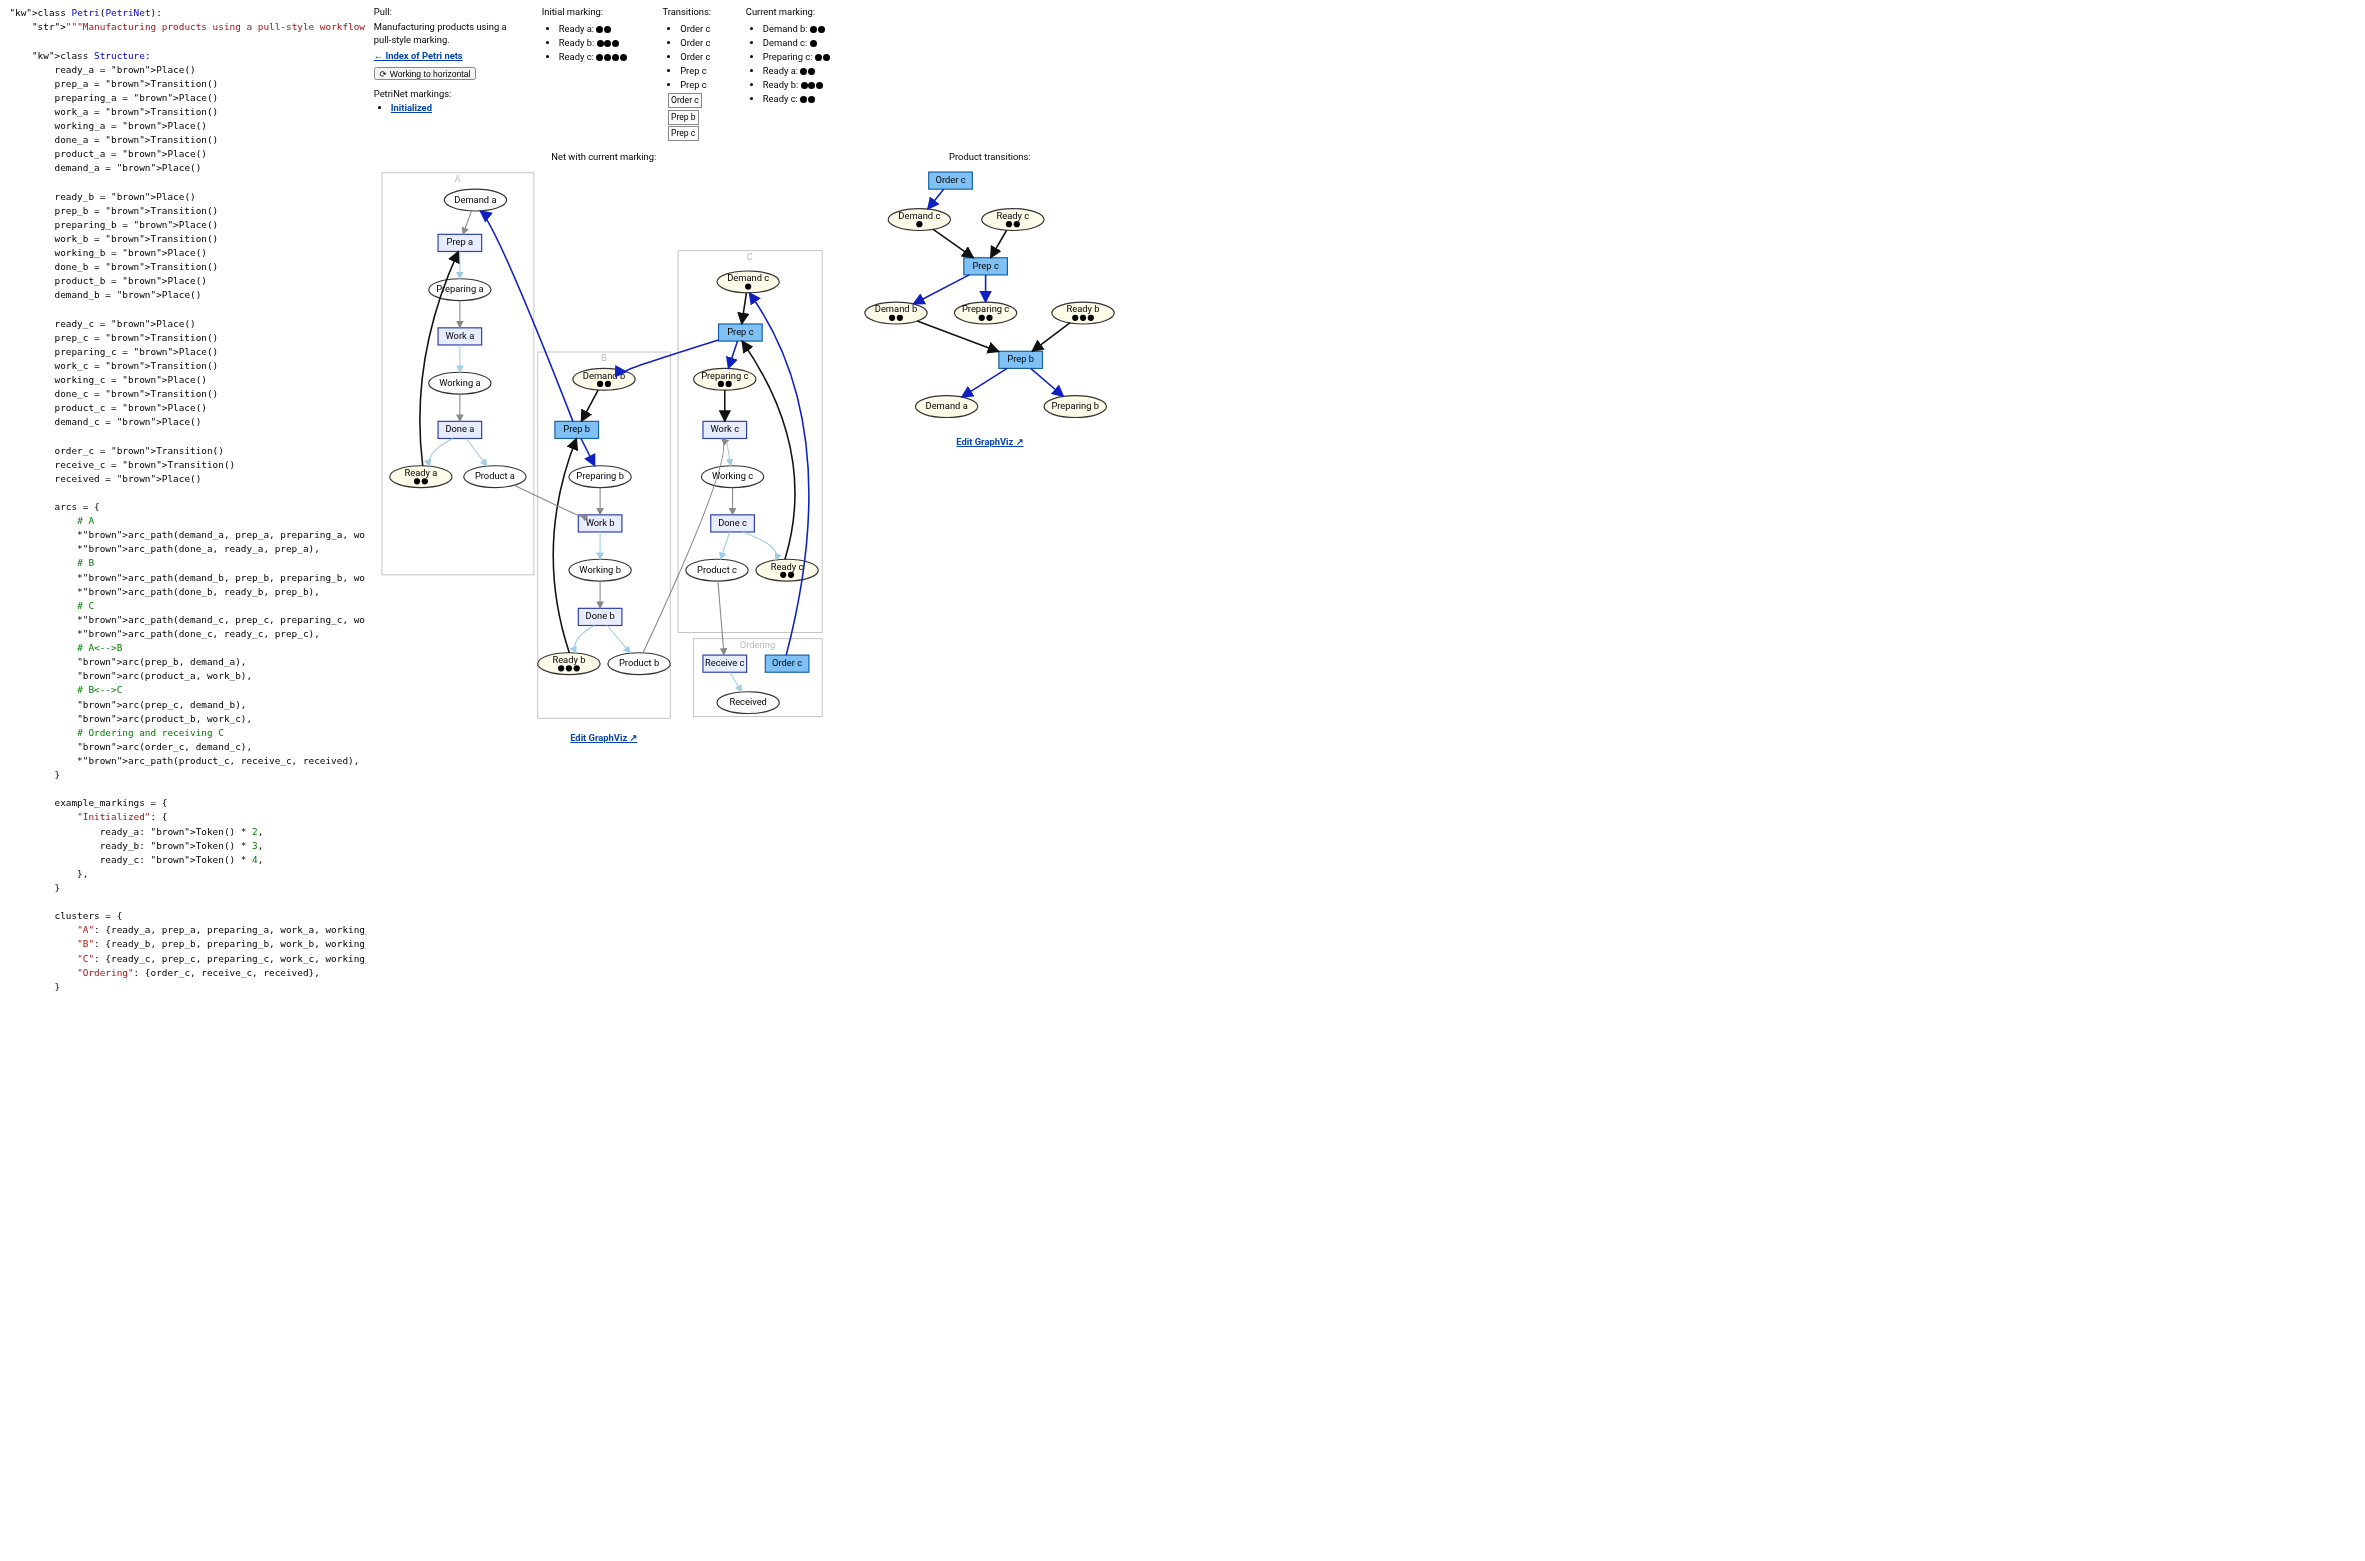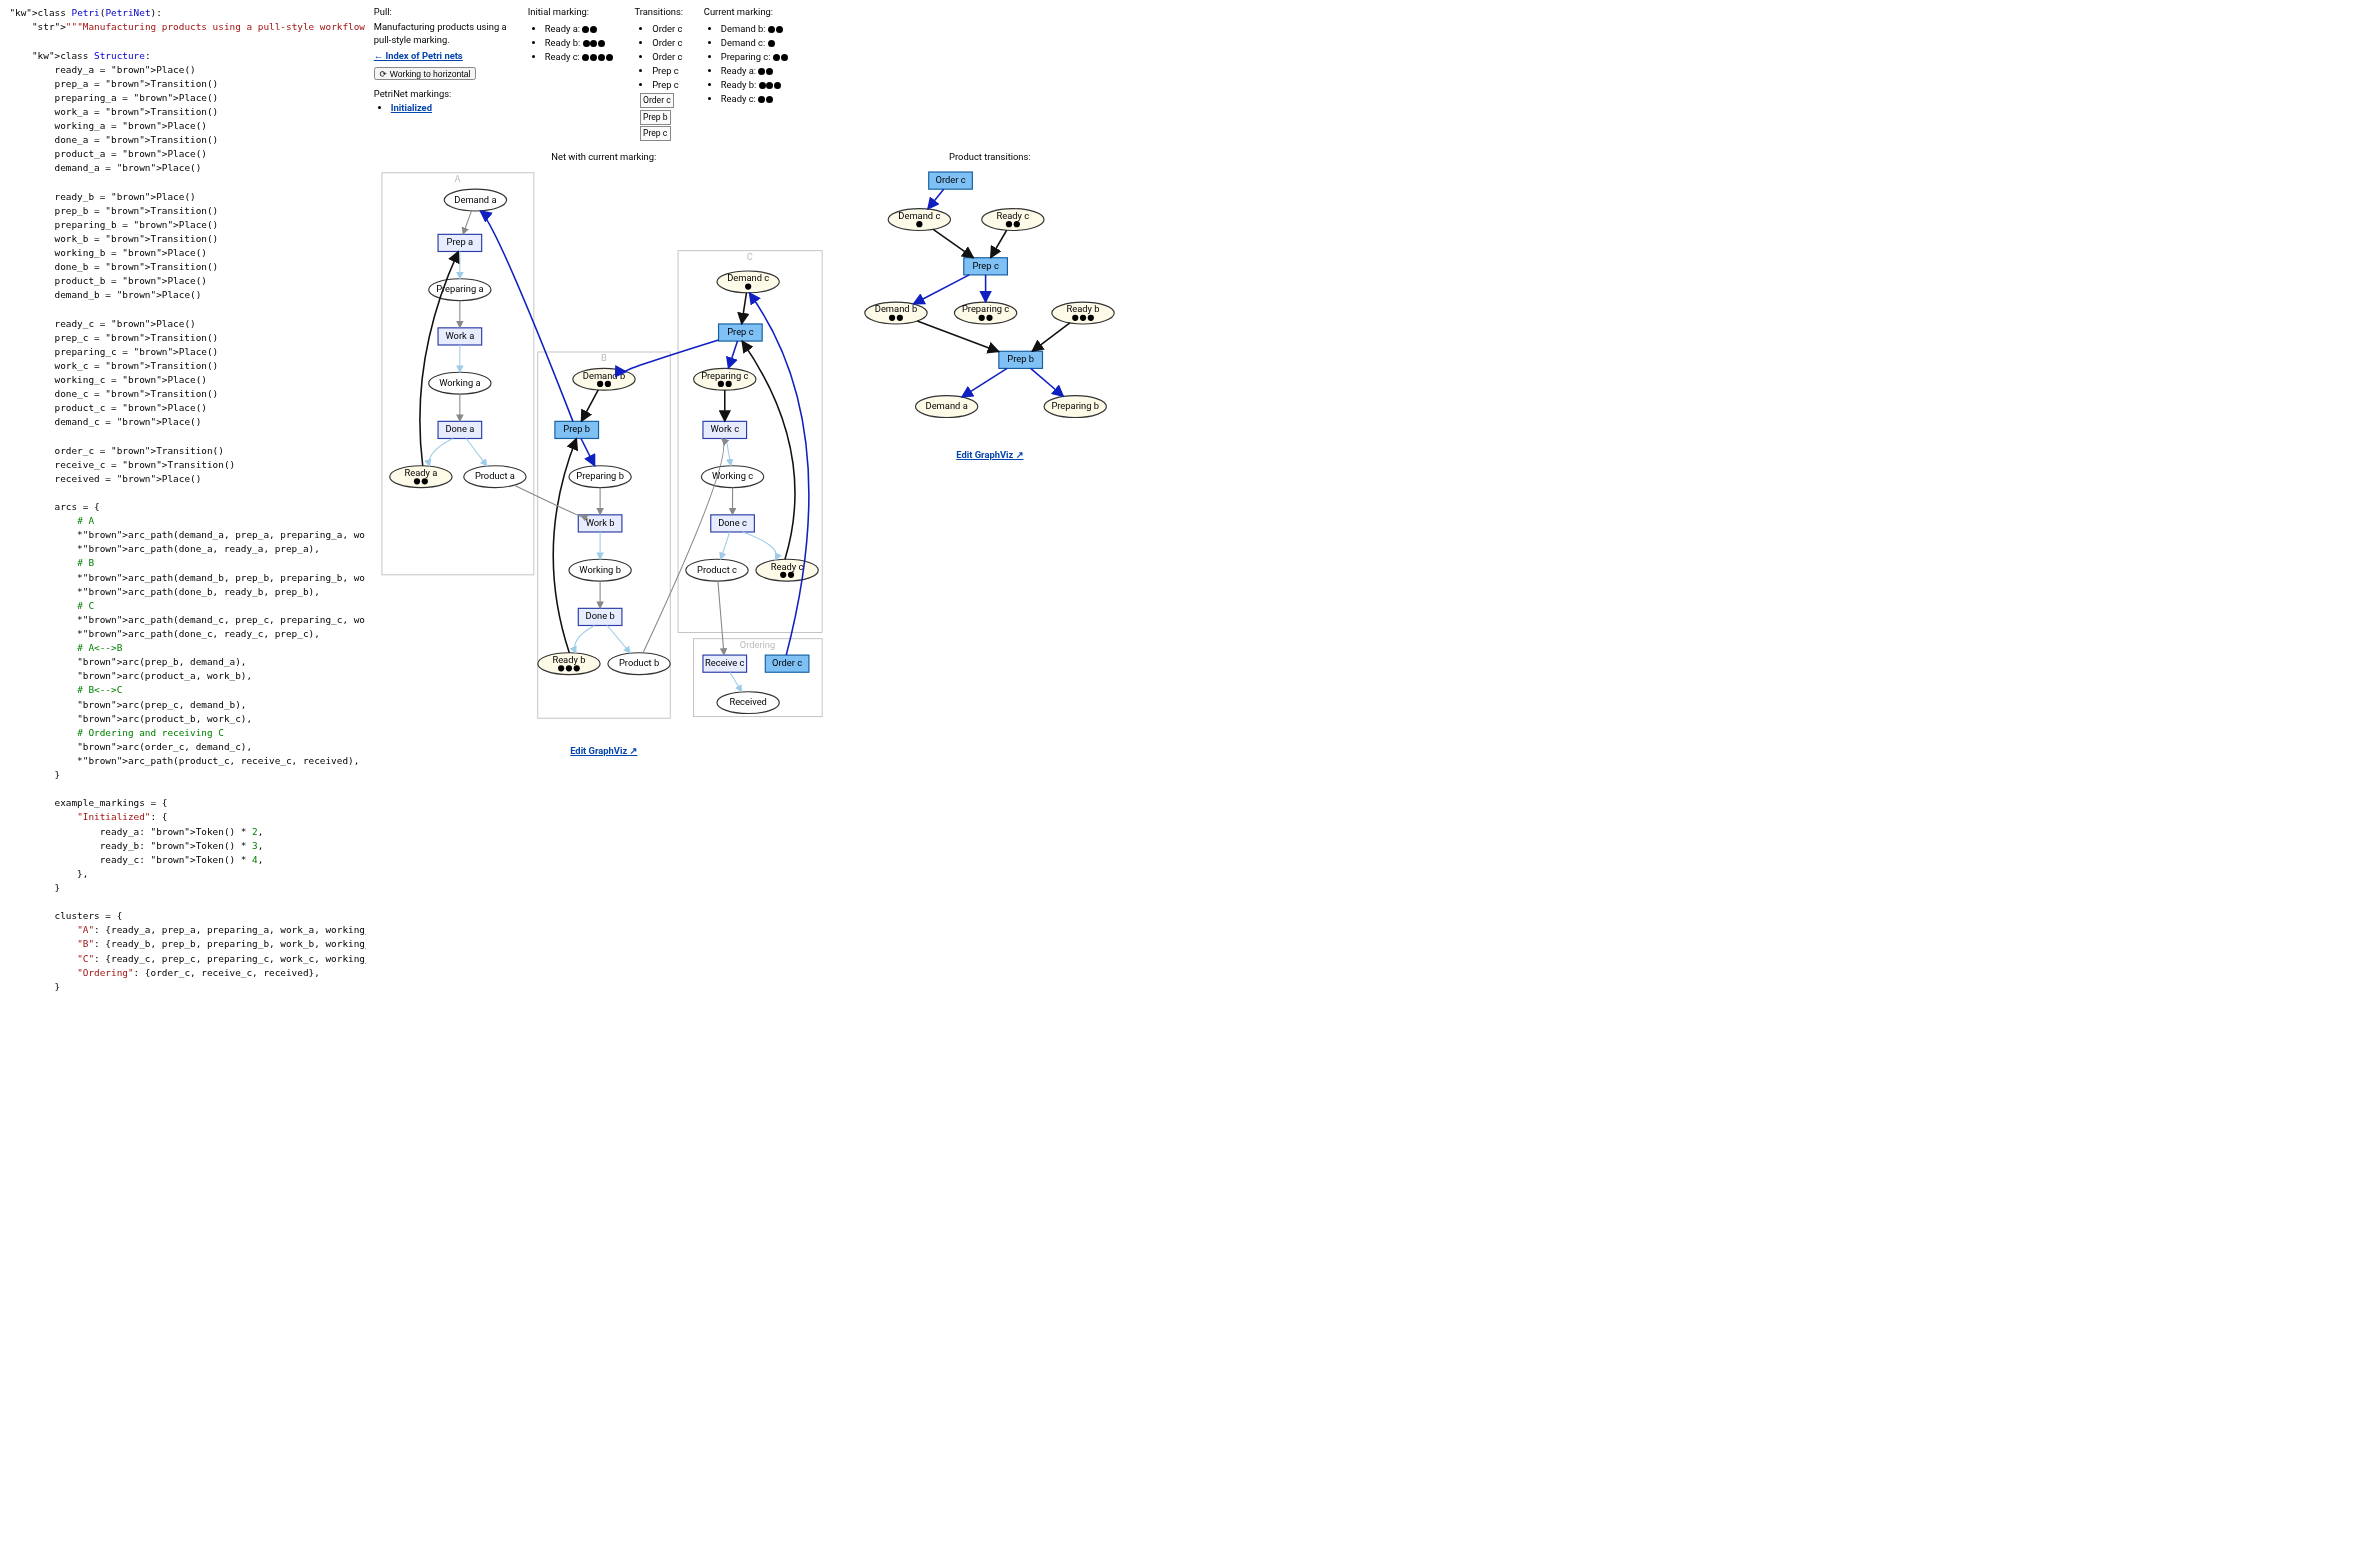--- a/index.html
+++ b/index.html
@@ -25,40 +25,40 @@
 .str   { color: #a31515; }
 .num   { color: #008000; }
 .comment { color: #008000; }
 #info-pane {
   flex: 1;
   display: flex;
   flex-direction: column;
   padding: 6.2px 7.8px;
   box-sizing: border-box;
 }
-#top-row { display: flex; gap: 14px; align-items: flex-start; }
+#top-row { display: flex; gap: 28px; align-items: flex-start; }
 .col { display: flex; flex-direction: column; min-width: 86px; }
 .col-narrow { min-width: 62px; align-items: center; }
 .col h4 { margin: 0 0 3.1px; font-weight: 400; font-size: 9.4px; }
 .col ul { margin: 1.6px 0; padding-left: 17px; }
 .col li { line-height: 1.5; }
 a.link { color: #0645ad; text-decoration: underline; font-weight: bold; }
 .btn {
   display: inline-flex; align-items: center; gap: 3.1px;
   border: 0.8px solid #888; background: #f4f4f4;
   padding: 0.8px 4.7px; border-radius: 2.3px; font-size: 8.6px;
 }
 .idxrow { margin: 3.1px 0; }
 .examples { margin-top: 4.7px; }
 .tok { display:inline-block; width:7px; height:7px; background:#000; border-radius:50%; margin-right:0.8px; vertical-align:-0.8px;}
 .boxedlabel { display:inline-block; border:0.8px solid #888; padding:0 2.3px; margin:0.8px 0; font-size:8.6px; background:#fafafa;}
 #diagrams-row { display:flex; gap:15.6px; margin-top:7.8px; align-items:flex-start;}
 .diag-col { display:flex; flex-direction:column;align-items:center; }
 .diag-title { margin:0 0 3.1px; font-weight:400; font-size:9.4px; }
-.editlink { margin-top:19px; font-size:9.4px;}
+.editlink { margin-top:6px; font-size:9.4px;}
 svg { display:block; }
 .place { fill:#fff; stroke:#333; stroke-width:1.5;}
 .place-y { fill:#fdfbe7; stroke:#333; stroke-width:1.5;}
 .trans { fill:#e8ecff; stroke:#2b3ea8; stroke-width:1.5;}
 .trans-en { fill:#7fc1f5; stroke:#1560a0; stroke-width:1.5;}
 .cluster { fill:none; stroke:#b5b5b5; stroke-width:1;}
 .nlabel { font-size:12px; font-family: inherit; text-anchor:middle; dominant-baseline:middle;}
 .clabel { font-size:12px; fill:#bbb; text-anchor:middle;}
 .arc-g  { stroke:#888; stroke-width:1.4; fill:none; marker-end:url(#ah-g);}
 .arc-b  { stroke:#1020c0; stroke-width:2; fill:none; marker-end:url(#ah-b);}

